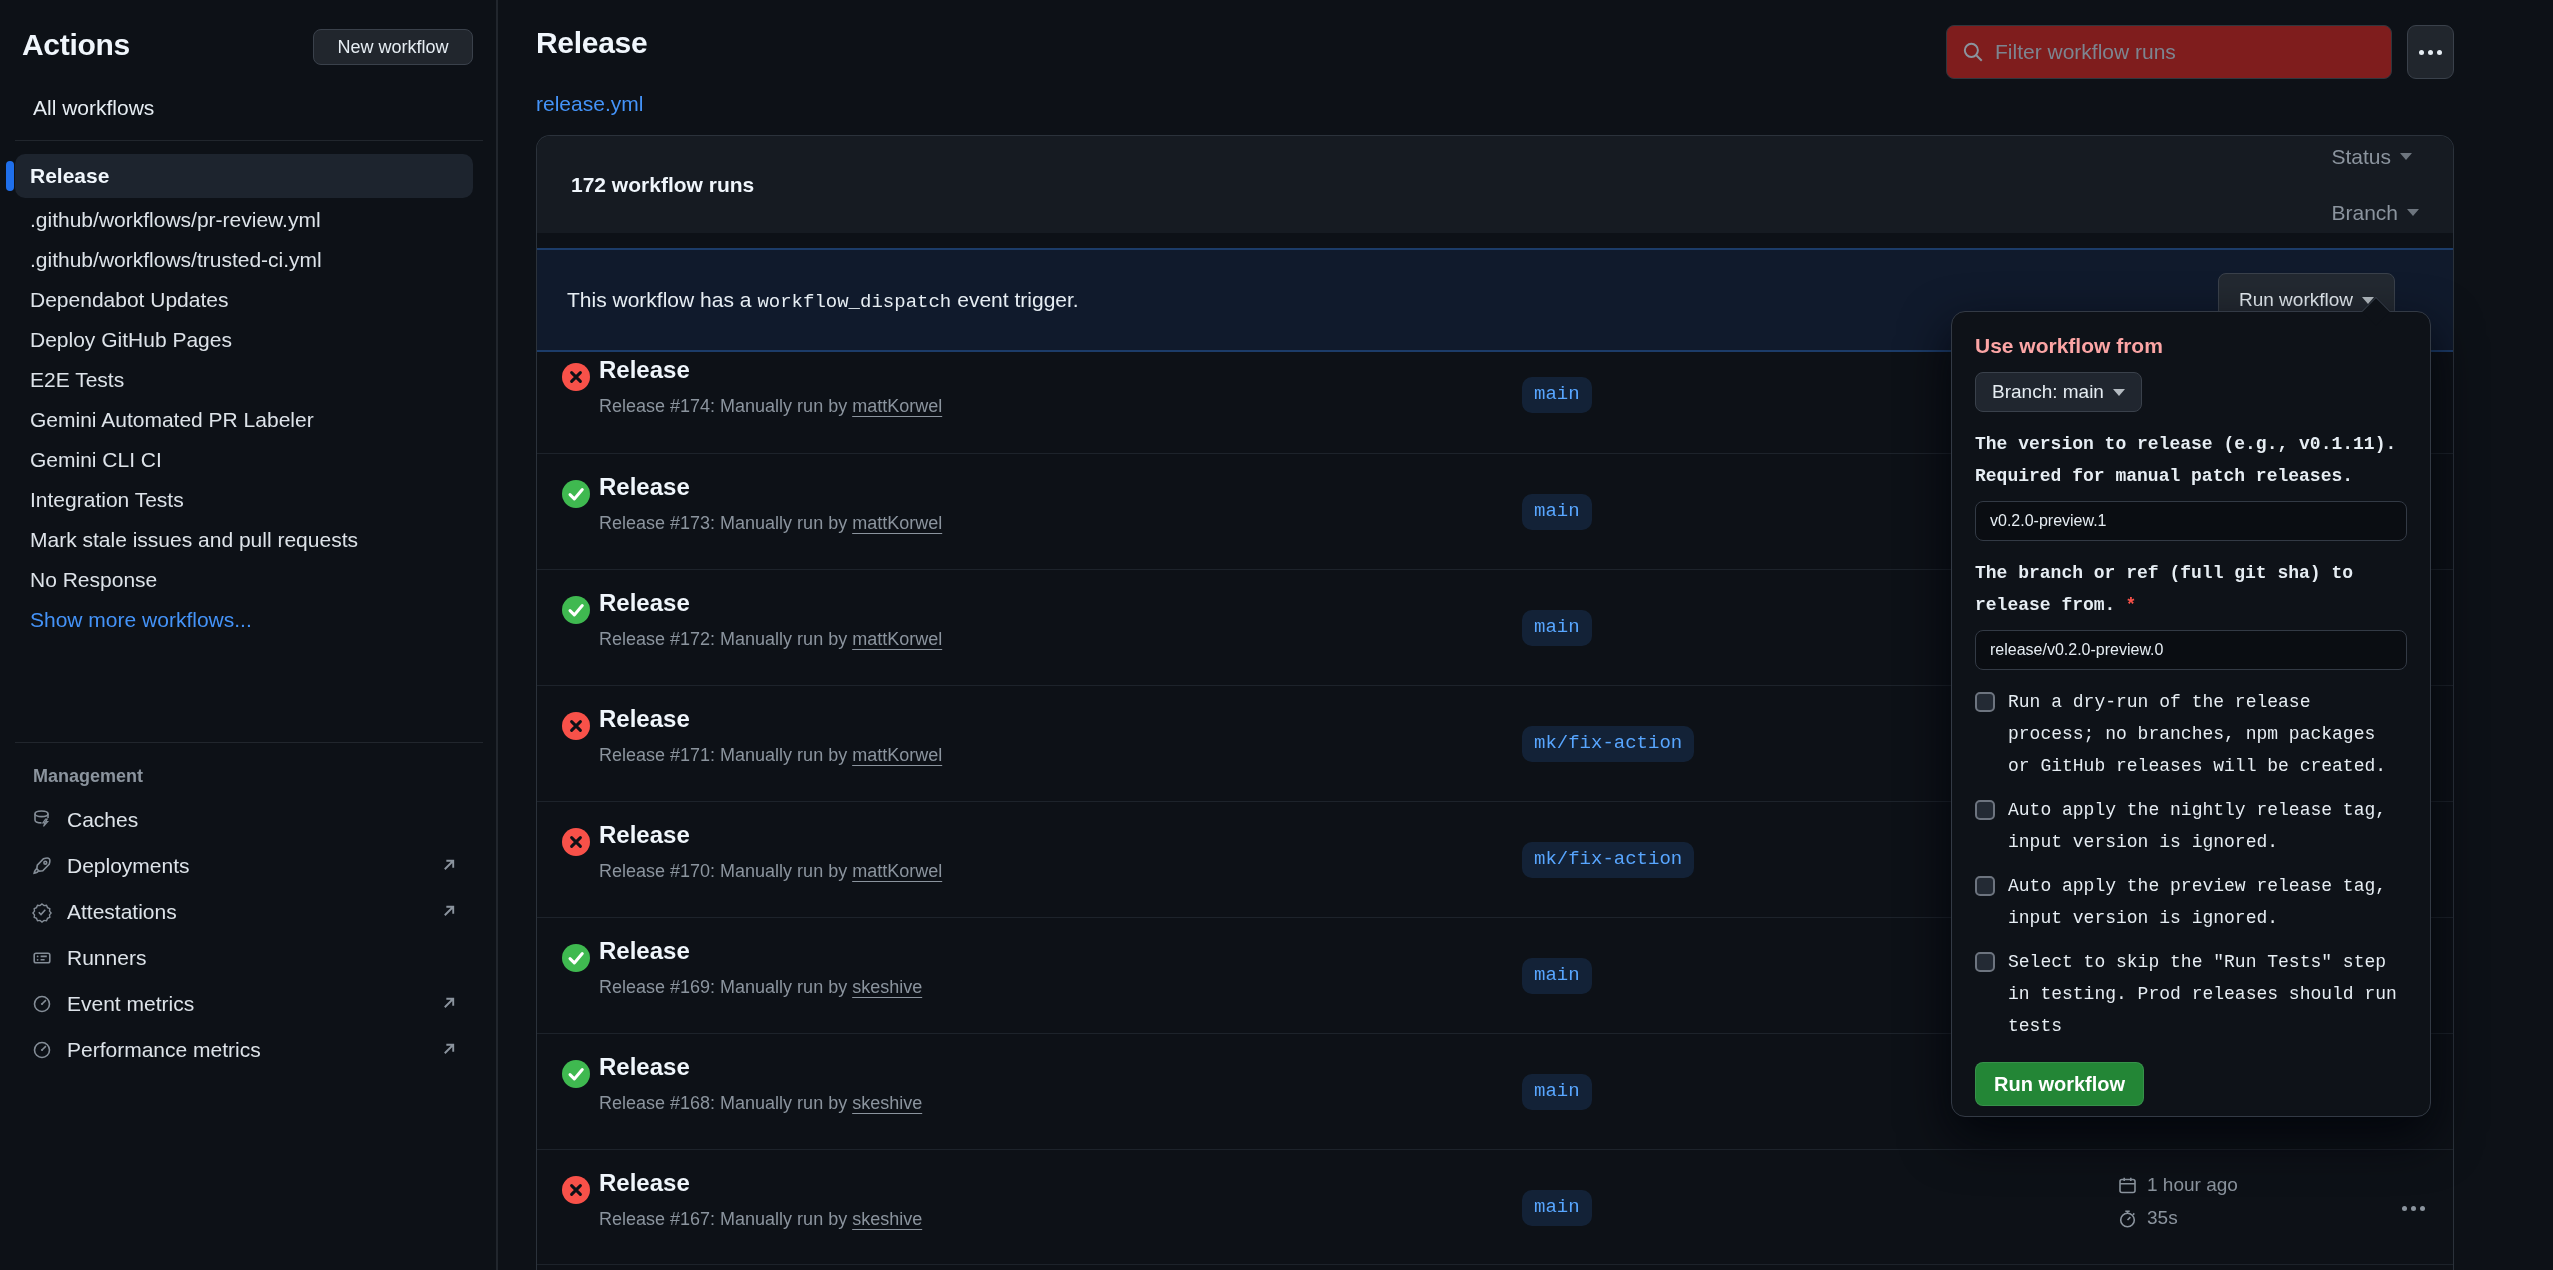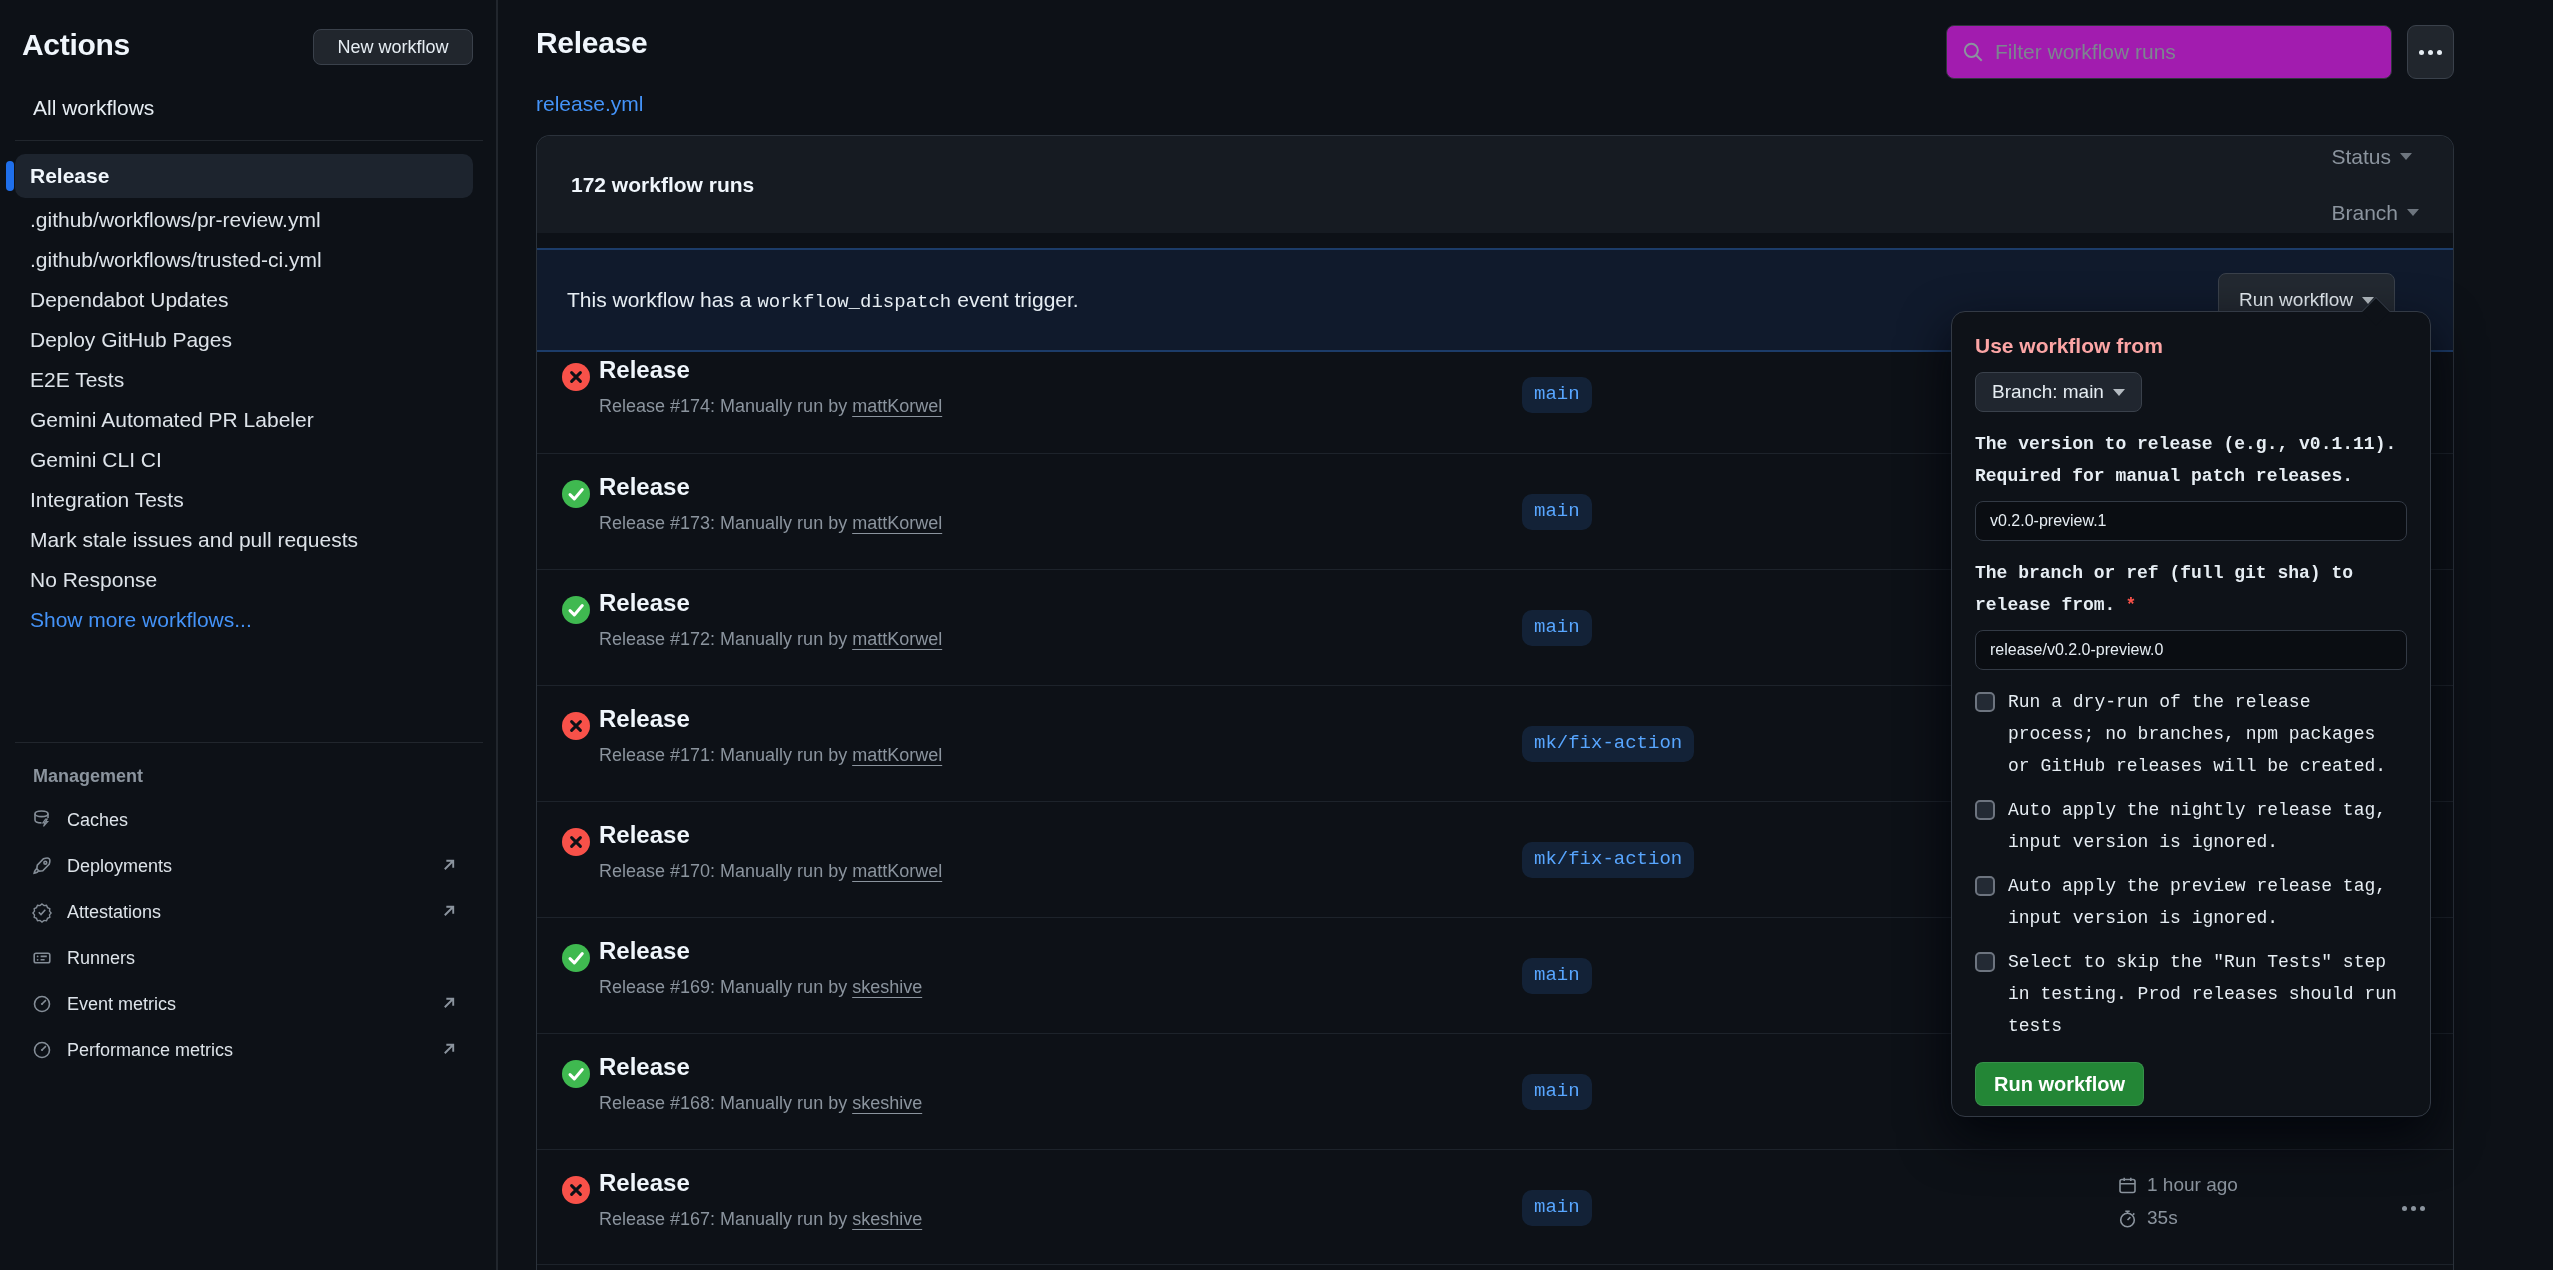--- a/index.html
+++ b/index.html
@@ -26,28 +26,28 @@
   .mgmt-list { position:absolute; left:15px; top:797px; width:468px; }
   .mgmt-item { position:relative; height:46px; display:flex; align-items:center; padding-left:15px; border-radius:10px; cursor:pointer; }
   .mgmt-icon { width:24px; height:24px; display:inline-flex; align-items:center; justify-content:center; color:#848d97; }
   .mgmt-icon svg { display:none; width:22px; height:22px; }
   .mgmt-icon.caches .i-caches,
   .mgmt-icon.deployments .i-deployments,
   .mgmt-icon.attestations .i-attestations,
   .mgmt-icon.runners .i-runners,
   .mgmt-icon.usage .i-gauge,
   .mgmt-icon.performance .i-gauge { display:block; }
-  .mgmt-item-label { margin-left:13px; font-size:18px; color:#dde3e9; }
+  .mgmt-item-label { margin-left:13px; font-size:21px; color:#dde3e9; }
   .ext { position:absolute; right:24px; top:12px; color:#8b949e; }
   .ext svg { width:20px; height:20px; }
 
   
   .page-title { position:absolute; left:536px; top:26px; font-size:30px; font-weight:bold; color:#f0f6fc; letter-spacing:-.3px; }
   .file-link { position:absolute; left:536px; top:92px; font-size:21px; color:#4493f8; text-decoration:none; cursor:pointer; }
-  .search-box { position:absolute; left:1946px; top:25px; width:446px; height:54px; background:#a21caf; border:1.5px solid #30363d; border-radius:8px; }
+  .search-box { position:absolute; left:1946px; top:25px; width:446px; height:54px; background:#7f1d1d; border:1.5px solid #30363d; border-radius:8px; }
   .search-box svg { position:absolute; left:14px; top:14px; width:24px; height:24px; }
   .search-box input { position:absolute; left:48px; top:0; width:388px; height:100%; background:transparent; border:0; outline:none; color:#e6edf3; font-size:21px; font-family:inherit; }
   .search-box input::placeholder { color:#7d8590; }
   .top-kebab { position:absolute; left:2407px; top:25px; width:47px; height:54px; border-radius:9px; }
   .dots { width:5px; height:5px; border-radius:50%; background:currentColor; box-shadow:9px 0 0 currentColor,-9px 0 0 currentColor; display:inline-block; }
 
   
   .card { position:absolute; left:536px; top:135px; width:1918px; height:1135px; border:1.5px solid #2b323b; border-bottom:0; border-radius:14px 14px 0 0; background:#0d1117; overflow:hidden; z-index:1; }
   .card-header { position:absolute; left:0; right:0; top:0; height:97px; background:#161b22; display:flex; align-items:center; padding:0 34px; }
   .count-label { font-size:21px; font-weight:bold; color:#f0f6fc; }

